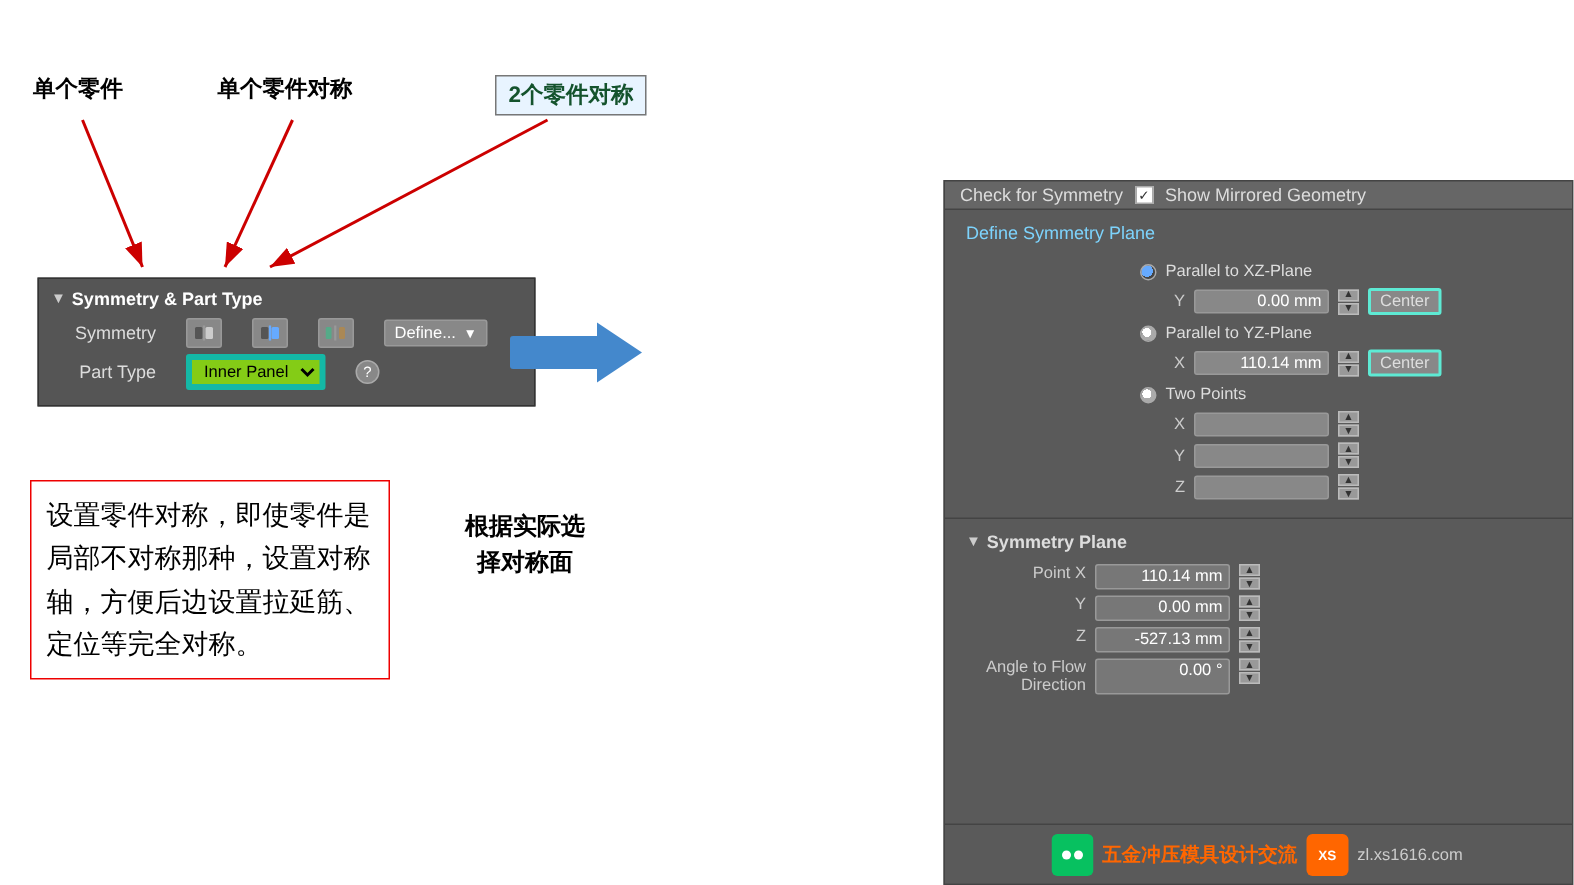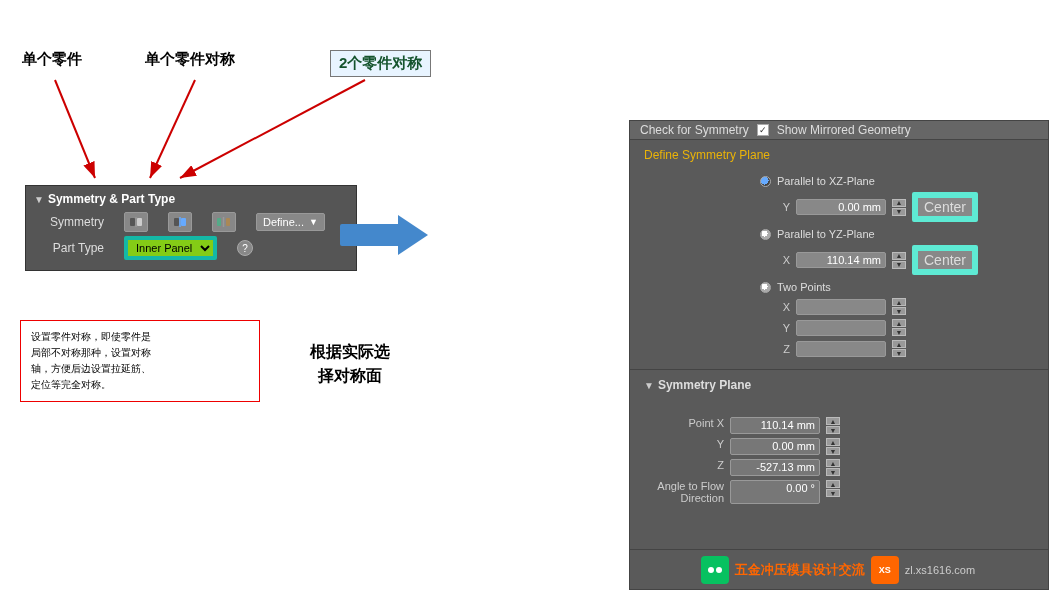--- a/index.html
+++ b/index.html
@@ -105,21 +105,21 @@
     }
 
     
     .text-box {
       position: absolute;
       top: 320px;
       left: 20px;
       width: 240px;
       border: 1px solid #e00;
       padding: 8px 10px;
-      font-size: 10px;
+      font-size: 18px;
       line-height: 1.6;
       color: #000;
       background: #fff;
     }
 
     
     .right-label {
       position: absolute;
       top: 340px;
       left: 310px;
@@ -162,21 +162,21 @@
       justify-content: center;
       font-size: 9px;
       color: #333;
     }
 
     .rp-section {
       padding: 8px 14px;
       border-bottom: 1px solid #444;
     }
     .rp-section-title {
-      color: #eab308;
+      color: #7dd3fc;
       font-size: 12px;
       margin-bottom: 8px;
     }
 
     .rp-row {
       display: flex;
       align-items: center;
       margin-bottom: 5px;
       gap: 6px;
     }
@@ -232,38 +232,38 @@
       display: flex;
       align-items: center;
       justify-content: center;
       font-size: 7px;
       color: #333;
       cursor: pointer;
       line-height: 1;
     }
     .rp-center-btn {
       background: #888;
-      border: 6px solid #5eead4;
+      border: 2px solid #5eead4;
       border-radius: 2px;
       color: #ddd;
-      font-size: 14px;
+      font-size: 11px;
       padding: 1px 6px;
       cursor: pointer;
     }
 
     
     .rp-sym-plane {
       background: #5a5a5a;
       padding: 8px 14px;
     }
     .rp-sym-plane-title {
       color: #ddd;
       font-size: 12px;
       font-weight: bold;
-      margin-bottom: 25px;
+      margin-bottom: 8px;
       display: flex;
       align-items: center;
       gap: 4px;
     }
     .rp-sym-plane-title::before {
       content: '▼';
       font-size: 10px;
       color: #ccc;
     }
     .rp-data-row {

